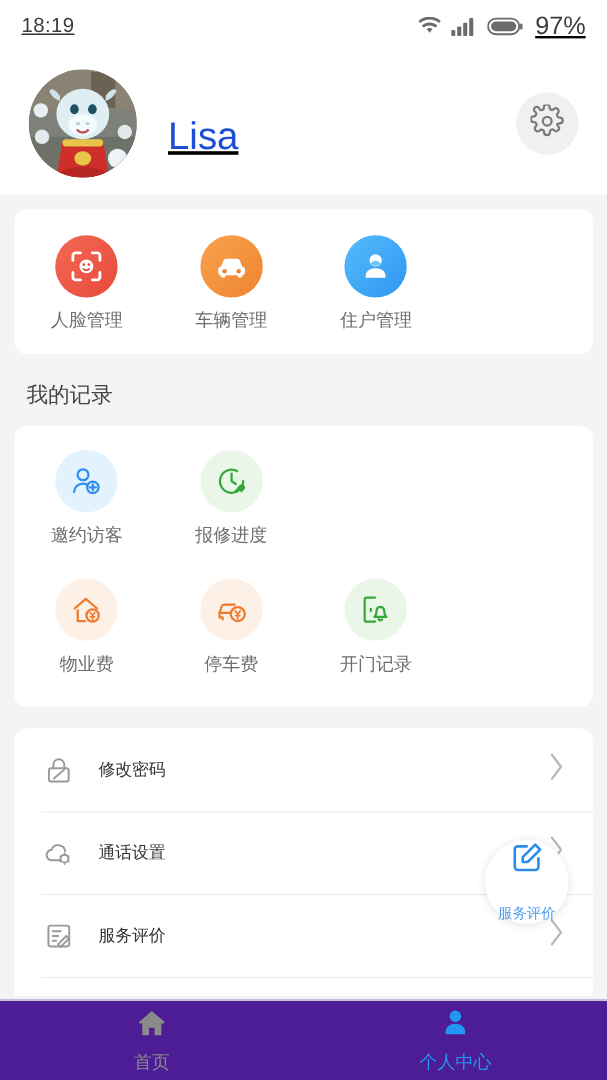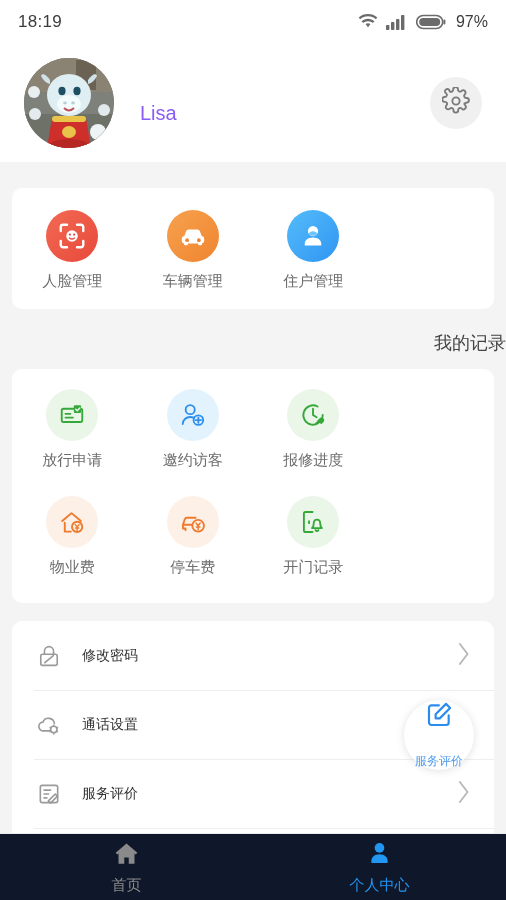--- a/index.html
+++ b/index.html
@@ -2,47 +2,47 @@
 <html><head>
 <meta charset="utf-8">
 <style>
   * { margin:0; padding:0; box-sizing:border-box; }
   html, body {
     width:506px; height:900px;
     font-family:"Liberation Sans","DejaVu Sans",sans-serif;
     background:#f4f4f4;
     overflow:hidden;
   }
-  .phone { position:relative; width:506px; height:900px; background:#f4f4f4; }
+  .phone { position:relative; width:506px; height:900px; background:#f4f4f4;text-decoration:underline; }
 
   
   .statusbar{
     height:44px; background:#ffffff;
     display:flex; align-items:center; justify-content:space-between;
     padding:0 18px;
   }
   .status-time{ font-size:17px; color:#3c3c3c; letter-spacing:.3px; }
   .status-right{ display:flex; align-items:center; gap:8px; }
   .status-right svg{ display:block; }
-  .battery-pct{ font-size:16px; color:#3c3c3c; margin-left:2px; }
+  .battery-pct{ font-size:21px; color:#3c3c3c; margin-left:2px; }
 
   
   .profile{
     background:#ffffff; height:118px;
     display:flex; align-items:center; padding:0 24px;
     position:relative;
   }
   .avatar{
     width:90px; height:90px; border-radius:50%;
     overflow:hidden; flex:none; position:relative;
     background:#8d8f8a;
   }
   .avatar .scene{ position:absolute; inset:0; }
   .profile-name{
-    margin-left:26px; font-size:20px; color:#8b5cf6; font-weight:400;margin-top:20px;
+    margin-left:26px; font-size:32px; color:#1d4ed8; font-weight:400;margin-top:20px;
   }
   .gear-btn{
     position:absolute; right:24px; top:50%; transform:translateY(-50%);
     width:52px; height:52px; border-radius:50%;
     background:#f0f0f0; display:flex; align-items:center; justify-content:center;
   }
 
   
   .card{
     background:#ffffff; border-radius:10px;
@@ -95,32 +95,32 @@
     width:70px; height:70px; border-radius:50%;
     background:#ffffff; box-shadow:0 1px 8px rgba(0,0,0,.12);
     display:flex; flex-direction:column; align-items:center; justify-content:space-between;
     z-index:20;
   }
   .fab-label{ font-size:12px; color:#4a9bf0; margin-top:3px; }
 
   
   .tabbar{
     position:absolute; left:0; bottom:0; width:506px; height:67px;
-    background:#0f172a; border-top:1px solid #ececec;
+    background:#4c1d95; border-top:1px solid #ececec;
     display:flex; z-index:30;
   }
   .tab{
     flex:1; display:flex; flex-direction:column;
     align-items:center; justify-content:center; gap:5px;
   }
   .tab-label{ font-size:15px; }
   .tab.inactive .tab-label{ color:#8a8a8a; }
   .tab.active .tab-label{ color:#2196f3; }
 
-  .content-clip{ position:absolute; left:0; top:176px; width:506px; height:668px; overflow:hidden;text-align:right; }
+  .content-clip{ position:absolute; left:0; top:162px; width:506px; height:668px; overflow:hidden; }
 </style>
 </head>
 <body>
 
 <div class="phone">
 
   <div class="statusbar">
     <div class="status-time">18:19</div>
     <div class="status-right">
       <span>
@@ -239,31 +239,20 @@
       </div>
     </div>
 
     <div class="section-title">我的记录</div>
 
     <div class="card records-card">
 
       <div class="records-row">
 
 
-        <div class="cell">
-          <div class="cell-icon" style="background:#eaf6e8;">
-            <svg width="28" height="28" viewBox="0 0 24 24" fill="none" stroke="#36a83a" stroke-width="1.6" stroke-linecap="round" stroke-linejoin="round">
-              <rect x="3.2" y="6.6" width="17.6" height="11.4" rx="1.6"></rect>
-              <path d="M6.4 11h4.2M6.4 14.2h6.4"></path>
-              <rect x="13.6" y="3.6" width="6.2" height="6.6" rx="1" fill="#36a83a" stroke="none"></rect>
-              <path d="M15.2 7.1l1.3 1.3 2.2-2.4" stroke="#eaf6e8" stroke-width="1.3"></path>
-            </svg>
-          </div>
-          <div class="cell-label">放行申请</div>
-        </div>
 
         <div class="cell">
           <div class="cell-icon" style="background:#e3f3fd;">
             <svg width="28" height="28" viewBox="0 0 24 24" fill="none" stroke="#2e8ff0" stroke-width="1.6" stroke-linecap="round" stroke-linejoin="round">
               <circle cx="9.6" cy="7.4" r="3.9"></circle>
               <path d="M3.2 19.8c0-3.5 2.9-6.1 6.4-6.1 1.2 0 2.3.3 3.3.8"></path>
               <circle cx="16.6" cy="16.4" r="4.1"></circle>
               <path d="M16.6 14.2v4.4M14.4 16.4h4.4"></path>
             </svg>
           </div>

